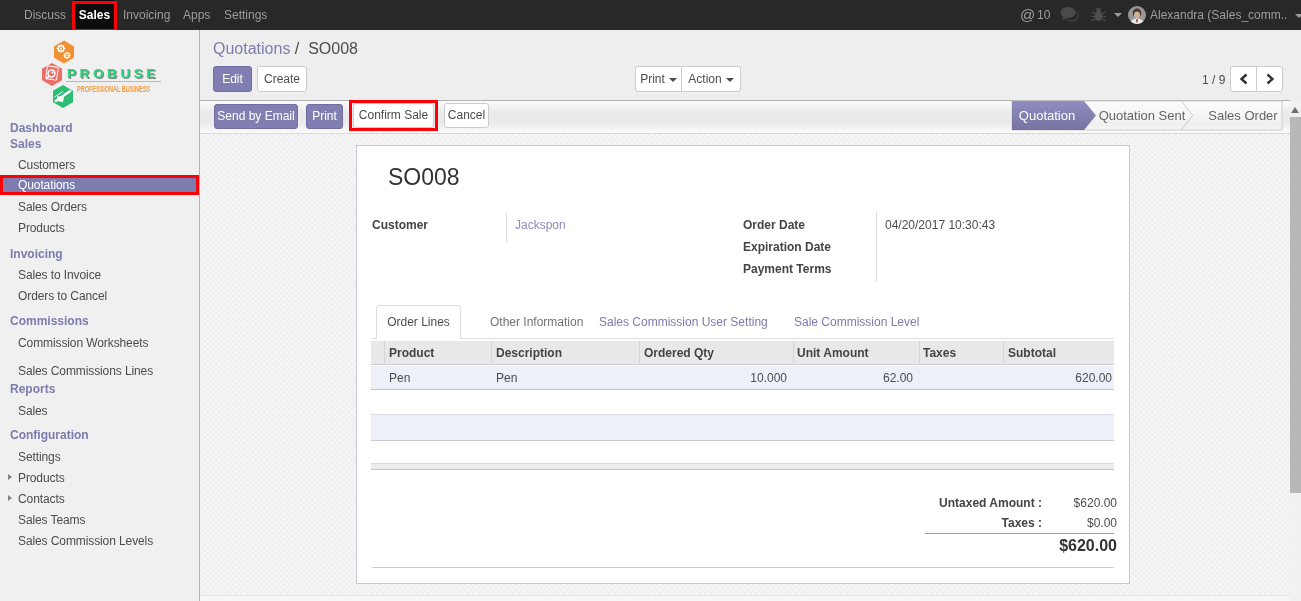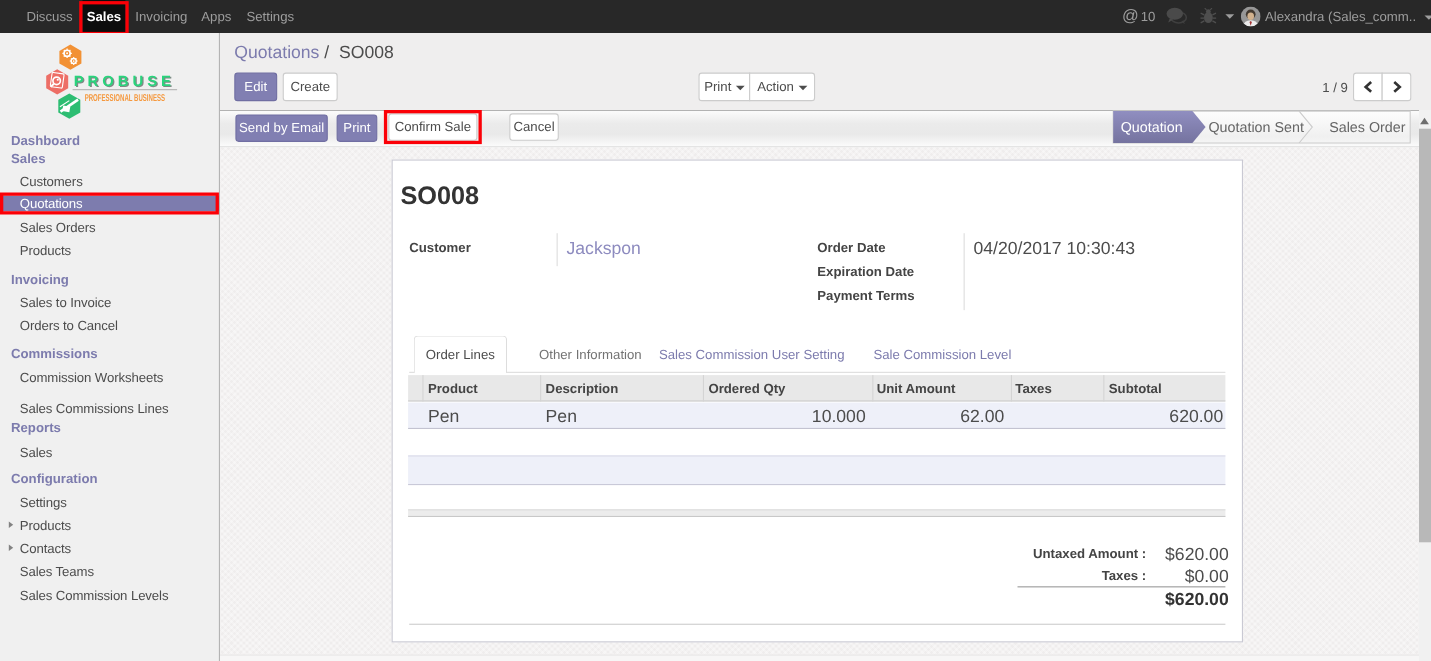--- a/index.html
+++ b/index.html
@@ -29,21 +29,21 @@
   .caret-d { display:inline-block; width:0; height:0; border-top:4px solid #4c4c4c; border-left:4px solid transparent; border-right:4px solid transparent; vertical-align:middle; margin-left:4px; }
 
   
   #content { position:absolute; left:200px; top:134px; width:1090px; height:467px;
      background-color:#efeded;
      background-image:repeating-linear-gradient(45deg, rgba(255,255,255,0.3) 0px, rgba(255,255,255,0.3) 2px, transparent 2px, transparent 4px),
        repeating-linear-gradient(-45deg, rgba(255,255,255,0.3) 0px, rgba(255,255,255,0.3) 2px, transparent 2px, transparent 4px);
   }
   #sheet { position:absolute; left:356px; top:145px; width:774px; height:439px; background:#fff; border:1px solid #c9c9d3; }
   .lbl { font-weight:bold; color:#444; font-size:12px; position:absolute; white-space:nowrap; }
-  .val { font-size:16px; color:#4c4c4c; position:absolute; white-space:nowrap; }
+  .val { font-size:12px; color:#4c4c4c; position:absolute; white-space:nowrap; }
 
   
   #scrollbar { position:absolute; left:1290px; top:100px; width:11px; height:501px; background:#f1f1f1; }
   #sthumb { position:absolute; left:1290px; top:117px; width:11px; height:376px; background:#b8b8b8; }
 </style>
 </head>
 <body>
 <div id="page">
 
   <div id="topbar"></div>
@@ -183,21 +183,21 @@
     <svg width="10" height="12" viewBox="0 0 10 12" style="margin-top:6px;">
         <path d="M2.5,1.5 L7.5,6 L2.5,10.5" fill="none" stroke="#333" stroke-width="2.4"></path>
       </svg>
   </div>
 
   <div id="statusrow"></div>
   <div class="btn btn-p" style="left:214px; top:104px; width:84px; height:25px; line-height:23px;">Send by Email</div>
   <div class="btn btn-p" style="left:306px; top:104px; width:37px; height:25px; line-height:23px;">Print</div>
   <div class="btn btn-w" style="left:353px; top:103px; width:81px; height:25px; line-height:23px;">Confirm Sale</div>
   <div class="redbox" style="left:349px; top:100px; width:89px; height:31px;"></div>
-  <div class="btn btn-w" style="left:444px; top:103px; width:45px; height:25px; line-height:23px;margin-left:19px;">Cancel</div>
+  <div class="btn btn-w" style="left:444px; top:103px; width:45px; height:25px; line-height:23px;">Cancel</div>
 
   <svg class="abs" width="272" height="31" viewBox="0 0 272 31" style="left:1011px; top:100px;">
     <defs>
       <linearGradient id="pgrad" x1="0" y1="0" x2="0" y2="1">
         <stop offset="0" stop-color="#908ec0"></stop>
         <stop offset="1" stop-color="#75739f"></stop>
       </linearGradient>
       <linearGradient id="wgrad" x1="0" y1="0" x2="0" y2="1">
         <stop offset="0" stop-color="#fdfdfd"></stop>
         <stop offset="0.8" stop-color="#f0f0f0"></stop>
@@ -208,21 +208,21 @@
     <path d="M1,1 L73,1 L85,15.5 L73,30 L1,30 Z" fill="url(#pgrad)"></path>
     <path d="M170,1 L182,15.5 L170,30" fill="none" stroke="#ccc" stroke-width="1"></path>
     <text x="36" y="20" text-anchor="middle" font-size="13" fill="#fff" font-family="Liberation Sans, sans-serif">Quotation</text>
     <text x="131" y="20" text-anchor="middle" font-size="13" fill="#666" font-family="Liberation Sans, sans-serif">Quotation Sent</text>
     <text x="232" y="20" text-anchor="middle" font-size="13" fill="#666" font-family="Liberation Sans, sans-serif">Sales Order</text>
   </svg>
 
   <div id="content"></div>
 
   <div id="sheet"></div>
-  <div class="abs" style="left:364px; top:164px; font-size:23px; font-weight:bold; color:#333;">SO008</div>
+  <div class="abs" style="left:388px; top:164px; font-size:23px; font-weight:normal; color:#333;">SO008</div>
 
   <div class="lbl" style="left:372px; top:218px;">Customer</div>
   <div class="abs" style="left:506px; top:212px; width:1px; height:30px; background:#ddd;"></div>
   <div class="val" style="left:515px; top:218px; color:#8d8bbf;">Jackspon</div>
   <div class="lbl" style="left:743px; top:218px;">Order Date</div>
   <div class="lbl" style="left:743px; top:240px;">Expiration Date</div>
   <div class="lbl" style="left:743px; top:262px;">Payment Terms</div>
   <div class="abs" style="left:876px; top:212px; width:1px; height:70px; background:#ddd;"></div>
   <div class="val" style="left:885px; top:218px;">04/20/2017 10:30:43</div>
 

